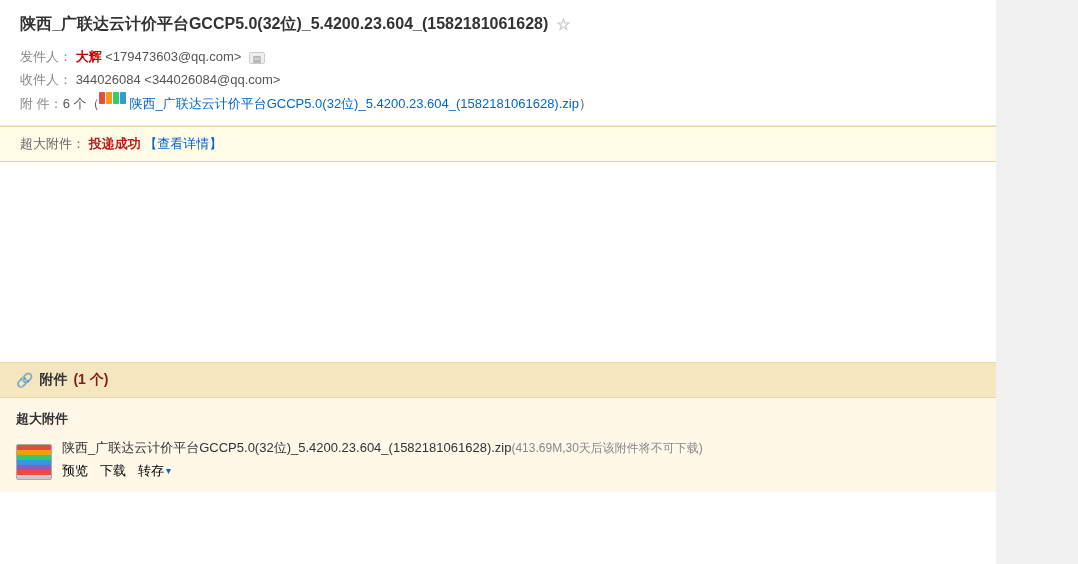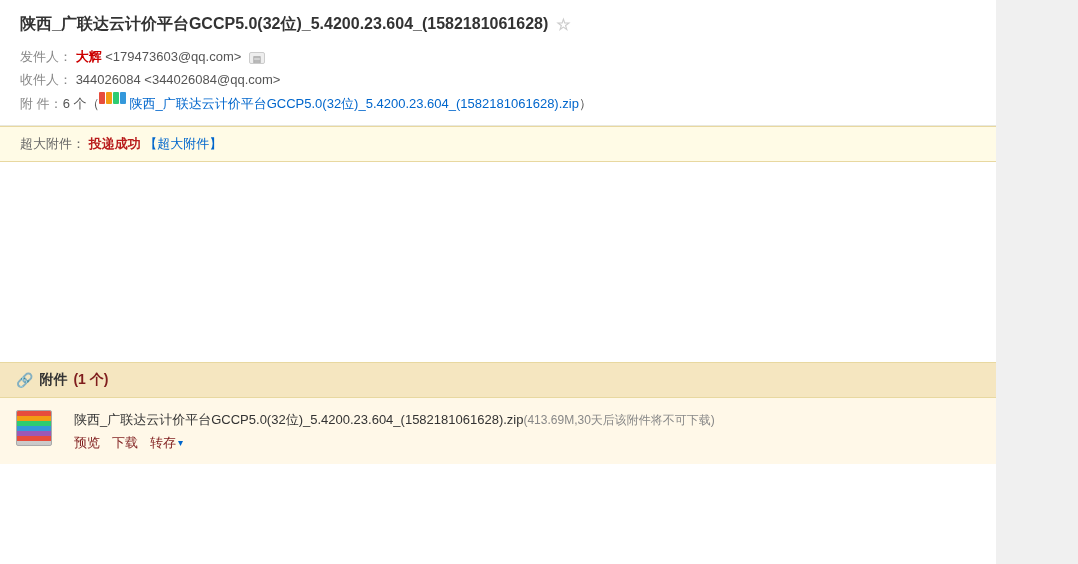--- a/index.html
+++ b/index.html
@@ -145,22 +145,22 @@
 
     .oversized-label {
       font-weight: bold;
       color: #333;
       margin-bottom: 10px;
       font-size: 13px;
     }
 
     .attachment-item {
       display: flex;
-      align-items: flex-start;
-      gap: 22px;
+      align-items: flex-end;
+      gap: 10px;
     }
 
     .zip-icon {
       width: 36px;
       height: 36px;
       flex-shrink: 0;
       position: relative;
     }
 
     .zip-icon-inner {
@@ -200,21 +200,21 @@
     }
 
     .attachment-actions {
       display: flex;
       gap: 6px;
       margin-top: 4px;
       font-size: 13px;
     }
 
     .action-link {
-      color: #7f1d1d;
+      color: #000000;
       text-decoration: none;
       cursor: pointer;
     }
 
     .action-divider {
       color: #ccc;
     }
 
     .save-with-arrow {
       display: flex;
@@ -268,36 +268,37 @@
         <span>）</span>
       </div>
 
     </div>
   </div>
 
   <div class="send-status">
     <span>超大附件：</span>
     <span class="status-success">投递成功</span>
     <span> </span>
-    <a class="detail-link">【超大附件】</a>
+    <a class="detail-link">【查看详情】</a>
   </div>
 
   <div class="email-body">
   </div>
 
   <div class="attachment-section">
 
     <div class="attachment-header">
       <span class="paperclip-icon">🔗</span>
       <span>附件</span>
       <span class="attachment-count">(1 个)</span>
     </div>
 
     <div class="attachment-body">
 
+      <div class="oversized-label">超大附件</div>
 
       <div class="attachment-item">
 
         <div class="zip-icon">
           <div class="zip-icon-inner">
             <div class="zip-stripes">
               <div class="zip-stripe" style="background:#e74c3c;"></div>
               <div class="zip-stripe" style="background:#f39c12;"></div>
               <div class="zip-stripe" style="background:#2ecc71;"></div>
               <div class="zip-stripe" style="background:#3498db;"></div>

